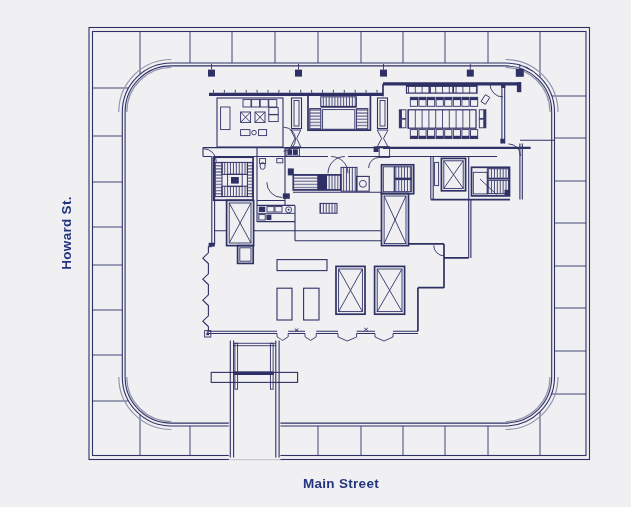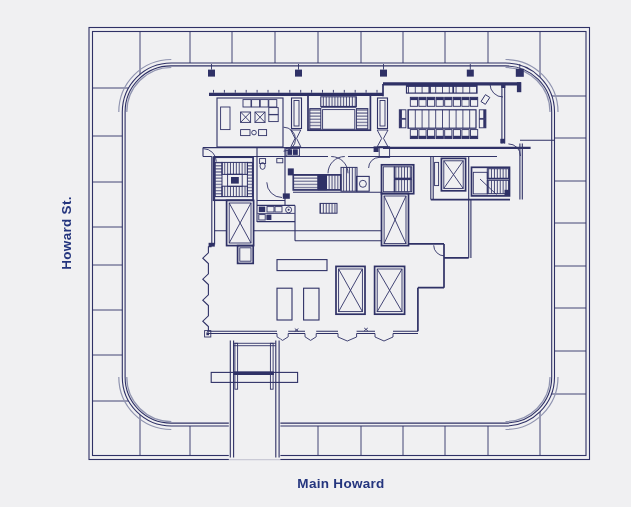--- a/index.html
+++ b/index.html
@@ -299,14 +299,14 @@
       <path class="ln" d="M230.3,340.6V457.6 M233.6,340.6V457.6 M275.8,340.6V457.6 M279.1,340.6V457.6"></path>
       <path class="ln lnt" d="M233.6,343.3H275.8 M233.6,345.7H275.8"></path>
       <rect x="234.9" y="343.3" width="2.7" height="45.9" class="ln lnt"></rect>
       <rect x="270.4" y="343.3" width="2.7" height="45.9" class="ln lnt"></rect>
       <rect x="233.6" y="371.4" width="40.3" height="3.6" class="fl"></rect>
       <rect x="211.2" y="372.4" width="86.4" height="10" class="ln"></rect>
     </g>
   </svg>
 
   <div class="street-label left">Howard St.</div>
-  <div class="street-label bottom">Main Howard</div>
+  <div class="street-label bottom">Main Street</div>
 </div>
 
 </body></html>

